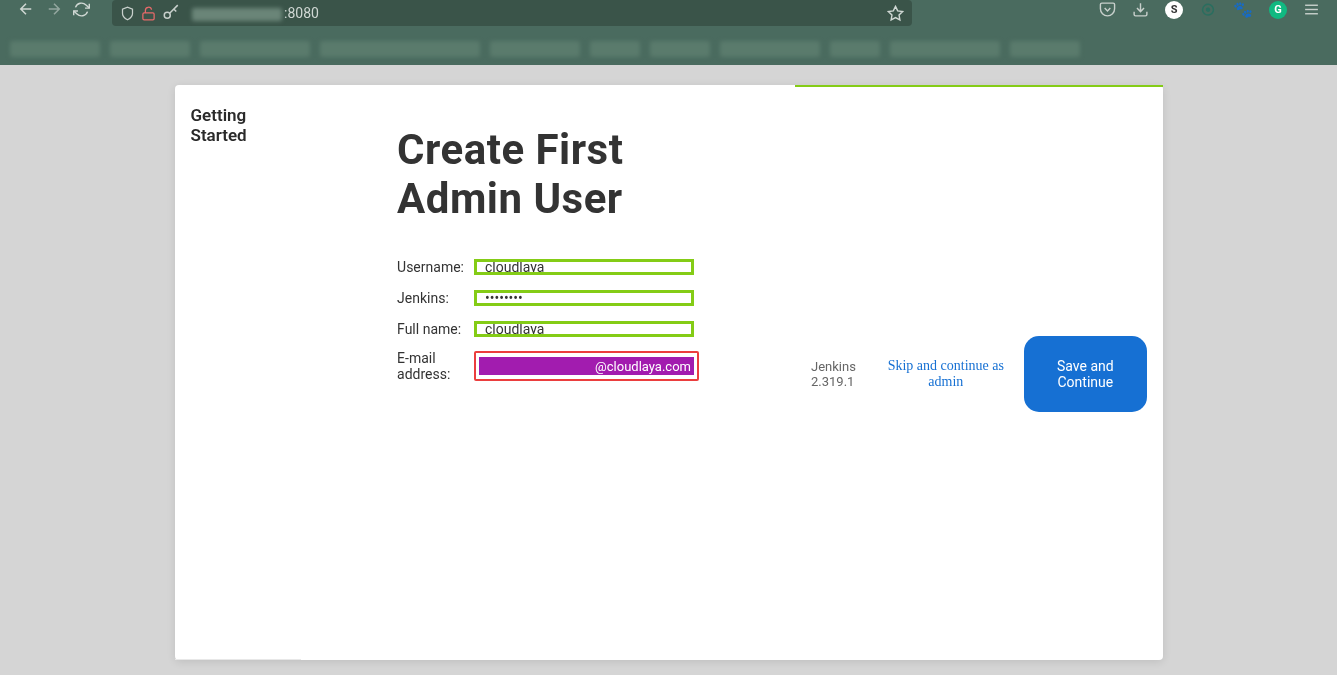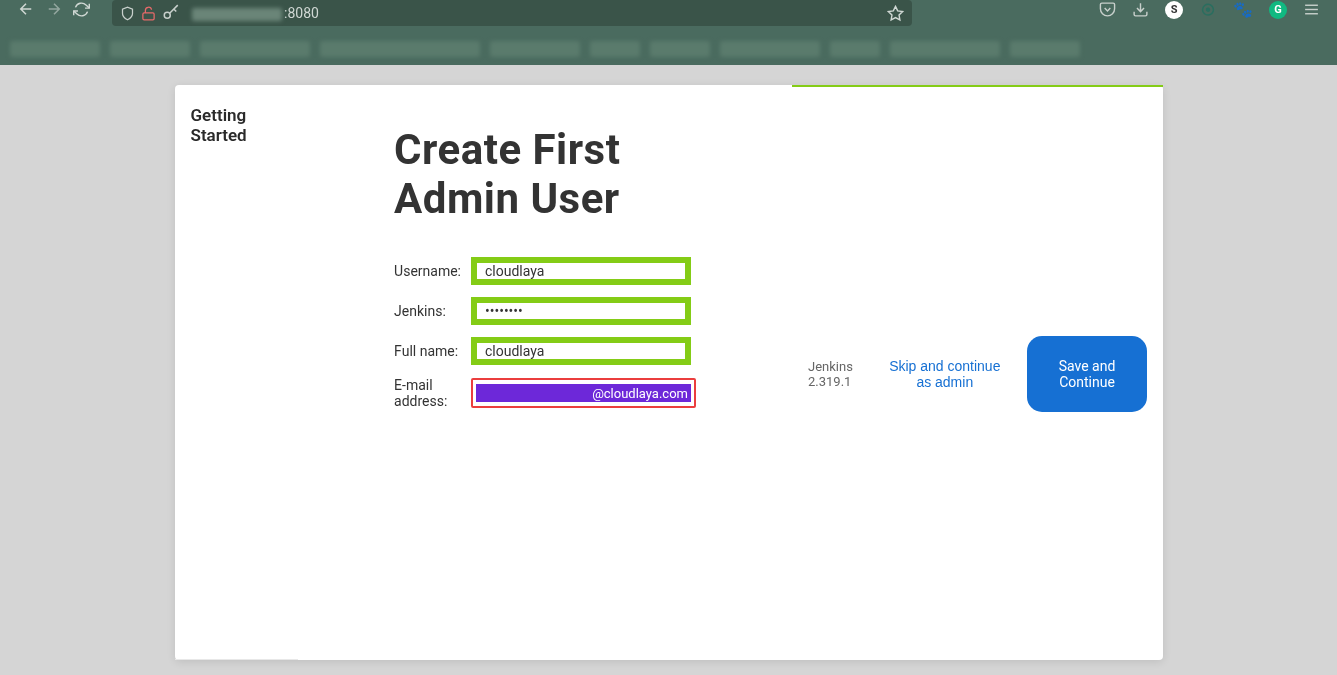--- a/index.html
+++ b/index.html
@@ -157,38 +157,38 @@
       vertical-align: middle;
     }
     .form-table td:first-child {
       width: 126px;
       font-size: 14px;
       color: #333;
       padding-right: 10px;
     }
     .form-table input {
       width: 220px;
-      height: 28px;
-      border: 6px solid #84cc16;
+      height: 16px;
+      border: 3px solid #84cc16;
       padding: 0 8px;
       font-size: 14px;
       color: #333;
       font-family: inherit;
     }
     .email-field-wrap {
       border: 2px solid #eb3e3e;
       width: 225px;
       height: 30px;
       display: flex;
       align-items: center;
       position: relative;
       border-radius: 2px;
     }
     .email-redact {
-      background: #6d28d9;
+      background: #a21caf;
       height: 18px;
       flex: 1;
       margin: 0 3px 0 3px;
       display:flex;
       align-items:center;
       justify-content:flex-end;
       padding-right:3px;
     }
     .email-visible {
       color: #fff;
@@ -210,21 +210,21 @@
       display: flex;
       gap: 18px;
       align-items: center;
     }
     .link-btn {
       color: #1670d3;
       font-size: 14px;
       background: none;
       border: none;
       cursor: pointer;
-      font-family: Liberation Sans, sans-serif;
+      font-family: Liberation Serif, serif;
     }
     .primary-btn {
       background: #1670d3;
       color: #fff;
       border: none;
       padding: 22px 16px;
       font-size: 14px;
       border-radius: 15px;
       cursor: pointer;
       font-family: inherit;

